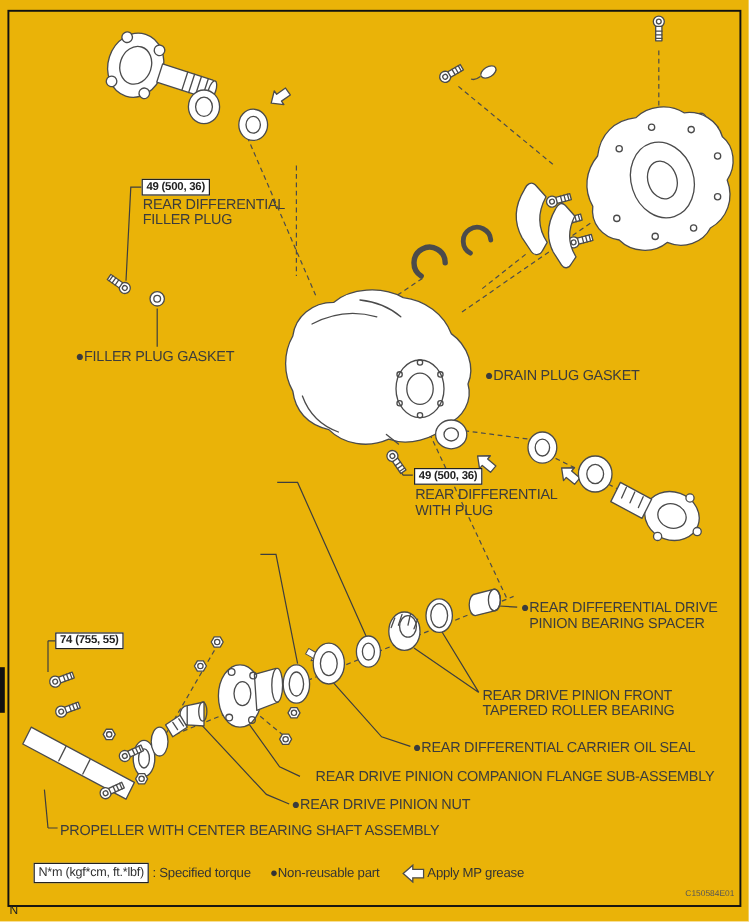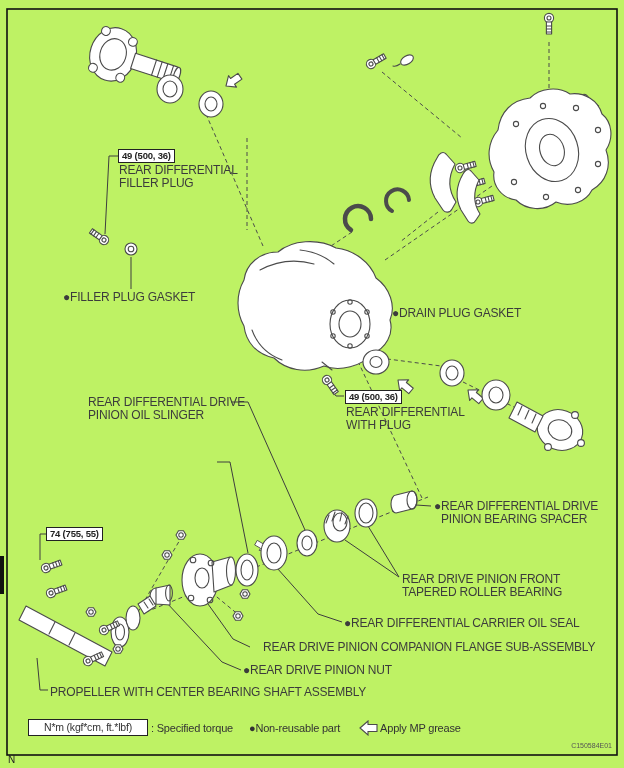--- a/index.html
+++ b/index.html
@@ -1,32 +1,32 @@
 <!DOCTYPE html>
 <html><head>
 <meta charset="utf-8">
 <style>
   html,body{margin:0;padding:0;background:#fff}
-  .page{position:relative;width:624px;height:768px;background:#bef264;
+  .page{position:relative;width:624px;height:768px;background:#eab308;
         font-family:"Liberation Sans",sans-serif;color:#3a3a3a;overflow:hidden}
   svg.art{position:absolute;left:0;top:0}
   .ln{fill:none;stroke:#4b4b4b;stroke-width:1.1;stroke-linecap:round;stroke-linejoin:round}
   .fw{fill:#fff;stroke:#4b4b4b;stroke-width:1.1;stroke-linejoin:round}
   .dsh{fill:none;stroke:#4b4b4b;stroke-width:1;stroke-dasharray:4 3}
   .ldr{fill:none;stroke:#3e3e3e;stroke-width:1}
   .frame{fill:none;stroke:#111;stroke-width:1.6}
   .lbl{position:absolute;font-size:12px;line-height:13px;letter-spacing:-0.2px;
        color:#3c3c3c;white-space:nowrap}
   .lbl .ind{margin-left:7px}
   .tq{position:absolute;border:1.3px solid #222;background:#fff;padding:0 3px;
       font-weight:bold;font-size:9.5px;line-height:12px;letter-spacing:-0.2px;
       color:#222;white-space:nowrap}
   .legend{position:absolute;display:flex;align-items:center;font-size:11px;
           letter-spacing:-0.2px;color:#333;white-space:nowrap}
-  .legend .tqbox{border:1.2px solid #222;padding:0 15px;font-size:10.5px;
+  .legend .tqbox{border:1.2px solid #222;padding:0 3px;font-size:10.5px;
                  line-height:15px;margin-right:3px;background:#fff}
   .gap{margin-left:16px}
   .garrow-inline{margin-left:18px;margin-right:2px}
   .code{position:absolute;font-size:7px;color:#555;width:60px;text-align:right}
   .nmark{position:absolute;font-size:10px;color:#222}
 </style>
 </head>
 <body>
 
 <div class="page">
@@ -266,32 +266,28 @@
   </svg>
 
   <div class="tq" style="left:118px;top:149px">49 (500, 36)</div>
   <div class="lbl" style="left:119px;top:164px">
     <div>REAR DIFFERENTIAL</div>
     <div>FILLER PLUG</div>
   </div>
 
   <div class="lbl" style="left:63px;top:291px">●FILLER PLUG GASKET</div>
 
-  <div class="lbl" style="left:392px;top:307px">●DRAIN PLUG GASKET</div>
+  <div class="lbl" style="left:404px;top:307px">●DRAIN PLUG GASKET</div>
 
   <div class="tq" style="left:345px;top:390px">49 (500, 36)</div>
   <div class="lbl" style="left:346px;top:406px">
     <div>REAR DIFFERENTIAL</div>
     <div>WITH PLUG</div>
   </div>
 
-  <div class="lbl" style="left:88px;top:396px">
-    <div>REAR DIFFERENTIAL DRIVE</div>
-    <div>PINION OIL SLINGER</div>
-  </div>
 
 
   <div class="lbl" style="left:402px;top:573px">
     <div>REAR DRIVE PINION FRONT</div>
     <div>TAPERED ROLLER BEARING</div>
   </div>
 
   <div class="lbl" style="left:434px;top:500px">
     <div>●REAR DIFFERENTIAL DRIVE</div>
     <div class="ind">PINION BEARING SPACER</div>

